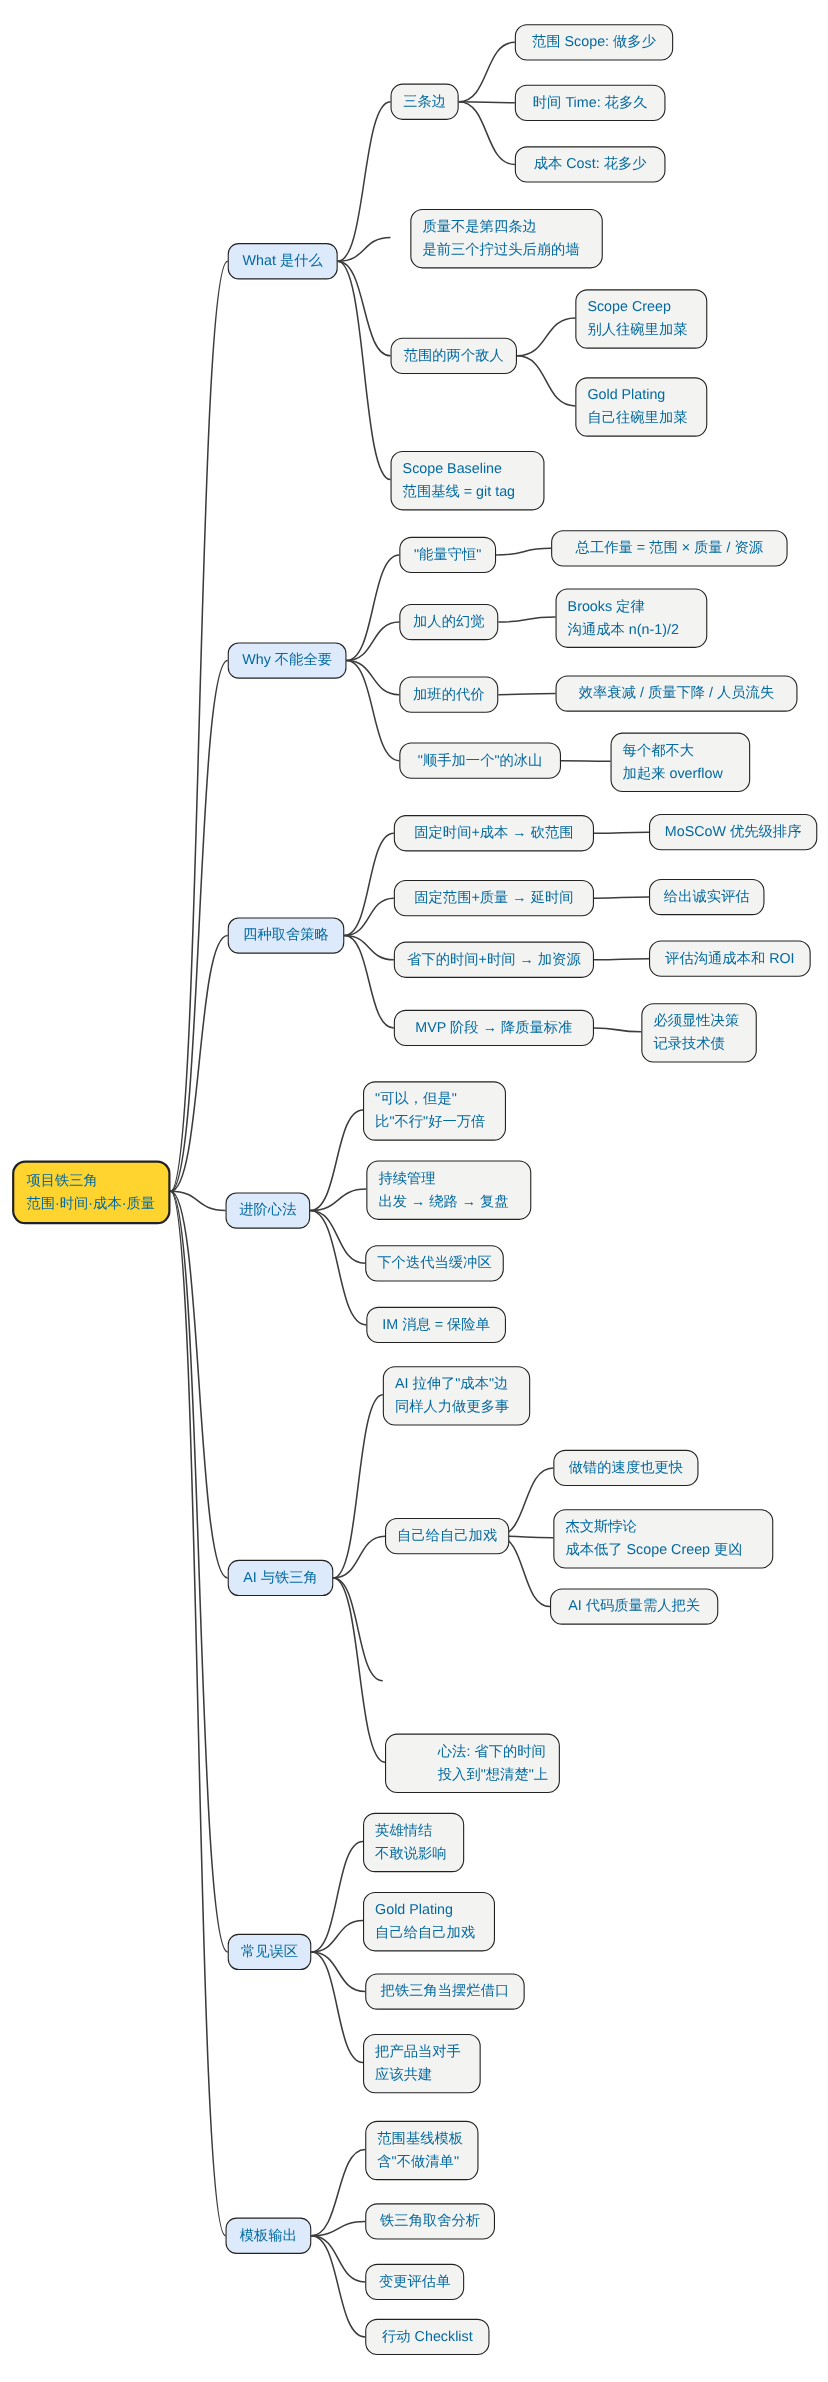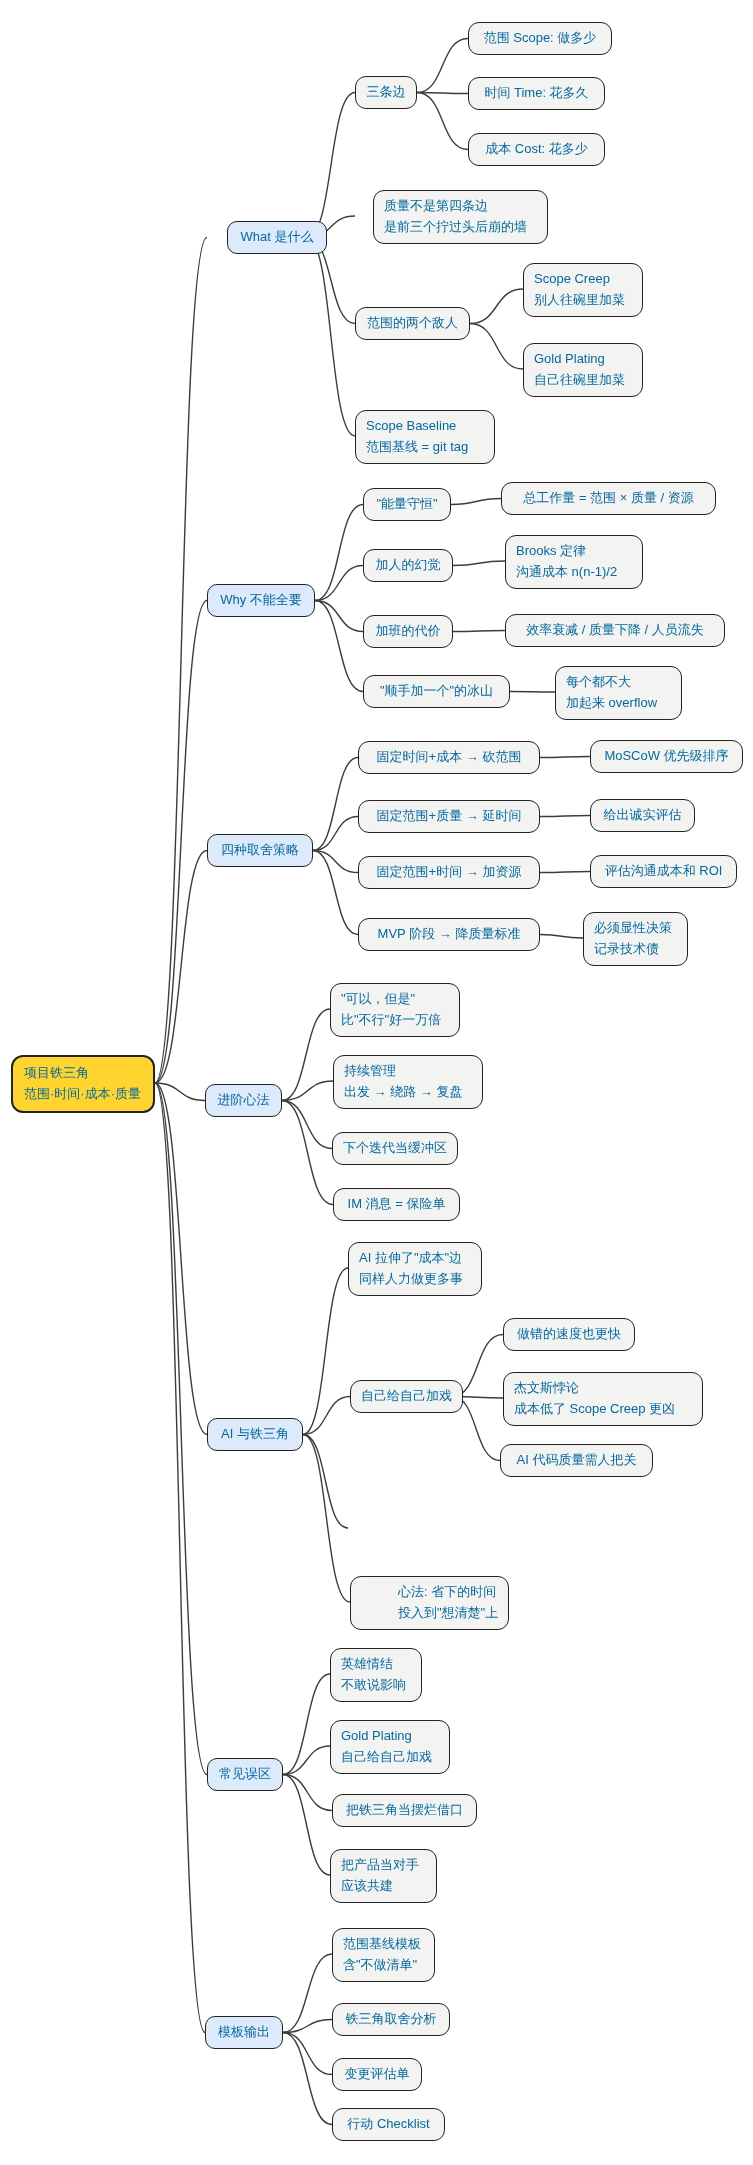--- a/index.html
+++ b/index.html
@@ -82,21 +82,21 @@
       <path d="M 283 2032.5 C 309.95 2032.5, 305.05 1954, 332 1954"></path>
       <path d="M 283 2032.5 C 309.95 2032.5, 305.05 2019.5, 332 2019.5"></path>
       <path d="M 283 2032.5 C 309.95 2032.5, 305.05 2074.5, 332 2074.5"></path>
       <path d="M 283 2032.5 C 309.95 2032.5, 305.05 2124.5, 332 2124.5"></path>
     </svg>
   <div id="nodes">
       <div class="node root" style="left: 11px; top: 1055px; min-width: 144px; min-height: 56px;">
         <span class="line-text">项目铁三角</span>
         <span class="line-text">范围·时间·成本·质量</span>
       </div>
-      <div class="node branch single" style="left: 207px; top: 221px; min-width: 100px; min-height: 33px; margin-left: 20px;">
+      <div class="node branch single" style="left: 207px; top: 221px; min-width: 100px; min-height: 33px;">
         <span class="line-text">What 是什么</span>
       </div>
       <div class="node single" style="left: 355px; top: 76px; min-width: 62px; min-height: 33px;">
         <span class="line-text">三条边</span>
       </div>
       <div class="node single" style="left: 468px; top: 22px; min-width: 144px; min-height: 33px;">
         <span class="line-text">范围 Scope: 做多少</span>
       </div>
       <div class="node single" style="left: 468px; top: 77px; min-width: 137px; min-height: 33px;">
         <span class="line-text">时间 Time: 花多久</span>
@@ -161,21 +161,21 @@
       <div class="node single" style="left: 590px; top: 740px; min-width: 153px; min-height: 33px;">
         <span class="line-text">MoSCoW 优先级排序</span>
       </div>
       <div class="node single" style="left: 358px; top: 800px; min-width: 182px; min-height: 33px;">
         <span class="line-text">固定范围+质量 → 延时间</span>
       </div>
       <div class="node single" style="left: 590px; top: 799px; min-width: 105px; min-height: 33px;">
         <span class="line-text">给出诚实评估</span>
       </div>
       <div class="node single" style="left: 358px; top: 856px; min-width: 182px; min-height: 33px;">
-        <span class="line-text">固定范围+时间 → 加资源</span>
+        <span class="line-text">省下的时间+时间 → 加资源</span>
       </div>
       <div class="node single" style="left: 590px; top: 855px; min-width: 147px; min-height: 33px;">
         <span class="line-text">评估沟通成本和 ROI</span>
       </div>
       <div class="node single" style="left: 358px; top: 918px; min-width: 182px; min-height: 33px;">
         <span class="line-text">MVP 阶段 → 降质量标准</span>
       </div>
       <div class="node" style="left: 583px; top: 912px; min-width: 105px; min-height: 52px;">
         <span class="line-text">必须显性决策</span>
         <span class="line-text">记录技术债</span>

